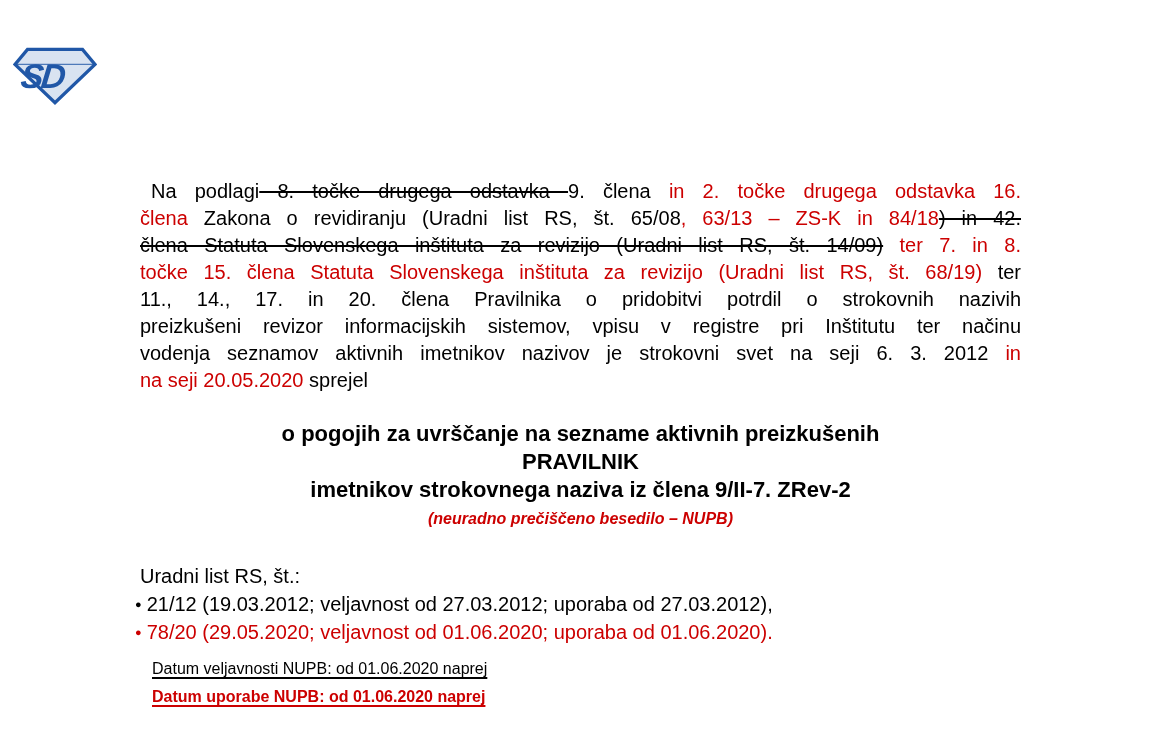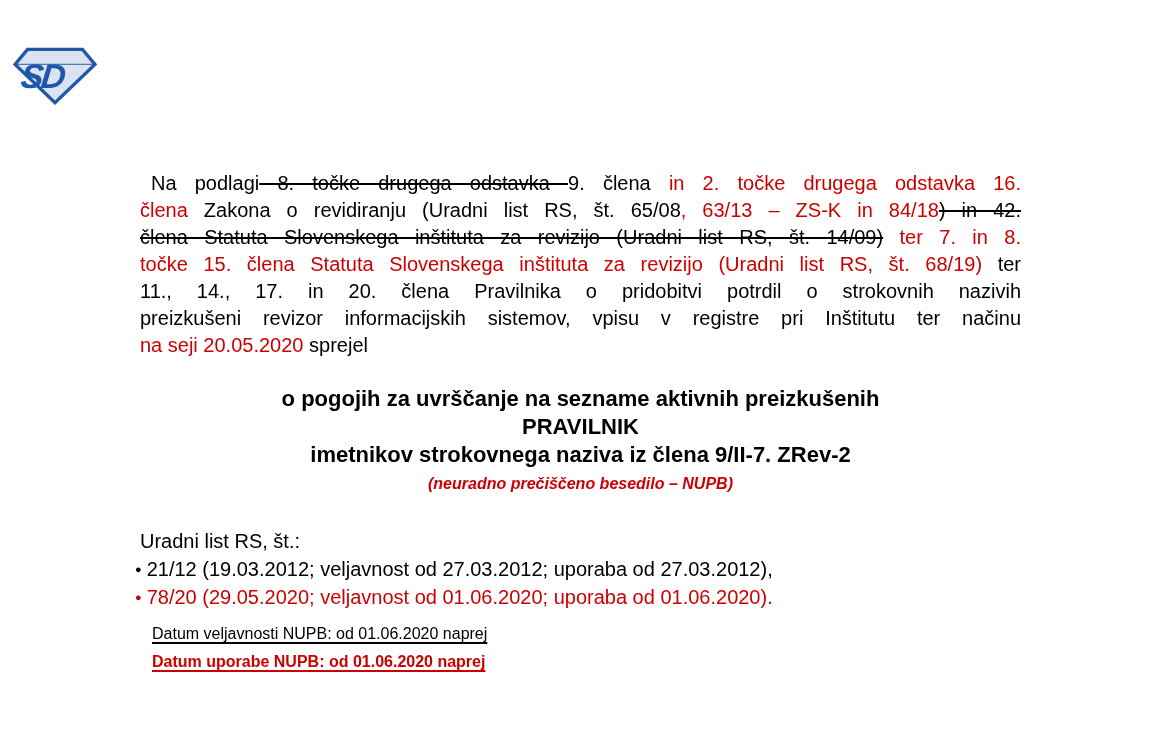--- a/index.html
+++ b/index.html
@@ -24,21 +24,21 @@
     width: 84px; height: 60px;
   }
   .logo .gem { fill: var(--logo_fill); stroke: var(--logo_blue); stroke-width: 4; }
   .logo .facet { stroke: var(--logo_blue); stroke-width: 1.6; opacity: 0.75; }
   .logo .letters {
     fill: var(--logo_blue);
     font-family: "Liberation Sans", "DejaVu Sans", sans-serif;
     font-weight: bold; font-style: italic; font-size: 41px;
     letter-spacing: -3px;
   }
-  .content { position: absolute; left: 140px; top: 170px; width: 881px; }
+  .content { position: absolute; left: 140px; top: 178px; width: 881px; }
   .para-line {
     font-size: 20px; line-height: 27px;
     text-align: justify; text-align-last: justify;
     white-space: normal;
   }
   .para-line.first { text-indent: 11px; }
   .para-line.last { text-align: left; text-align-last: left; }
   .red { color: var(--accent_red); }
   .strike { text-decoration: line-through; text-decoration-thickness: 2px; }
   .title-block { margin-top: 26px; text-align: center; }
@@ -71,20 +71,21 @@
 
 <div class="content">
 
   <div class="para">
     <div class="para-line first"><span>Na podlagi</span><span class="strike"> 8. točke drugega odstavka </span><span>9. člena </span><span class="red">in 2. točke drugega odstavka 16.</span></div>
     <div class="para-line"><span class="red">člena</span><span> Zakona o revidiranju (Uradni list RS, št. 65/08</span><span class="red">, 63/13 – ZS-K in 84/18</span><span class="strike">) in 42.</span></div>
     <div class="para-line"><span class="strike">člena Statuta Slovenskega inštituta za revizijo (Uradni list RS, št. 14/09)</span><span class="red"> ter 7. in 8.</span></div>
     <div class="para-line"><span class="red">točke 15. člena Statuta Slovenskega inštituta za revizijo (Uradni list RS, št. 68/19)</span><span> ter</span></div>
     <div class="para-line"><span>11., 14., 17. in 20. člena Pravilnika o pridobitvi potrdil o strokovnih nazivih</span></div>
     <div class="para-line"><span>preizkušeni revizor informacijskih sistemov, vpisu v registre pri Inštitutu ter načinu</span></div>
+    <div class="para-line"><span>vodenja seznamov aktivnih imetnikov nazivov je strokovni svet na seji 6. 3. 2012 </span><span class="red">in</span></div>
     <div class="para-line last"><span class="red">na seji 20.05.2020 </span><span>sprejel</span></div>
   </div>
 
   <div class="title-block">
     <div class="title-line">o pogojih za uvrščanje na sezname aktivnih preizkušenih</div>
     <div class="title-line">PRAVILNIK</div>
     <div class="title-line">imetnikov strokovnega naziva iz člena 9/II-7. ZRev-2</div>
     <div class="subtitle-line red">(neuradno prečiščeno besedilo – NUPB)</div>
   </div>
 

